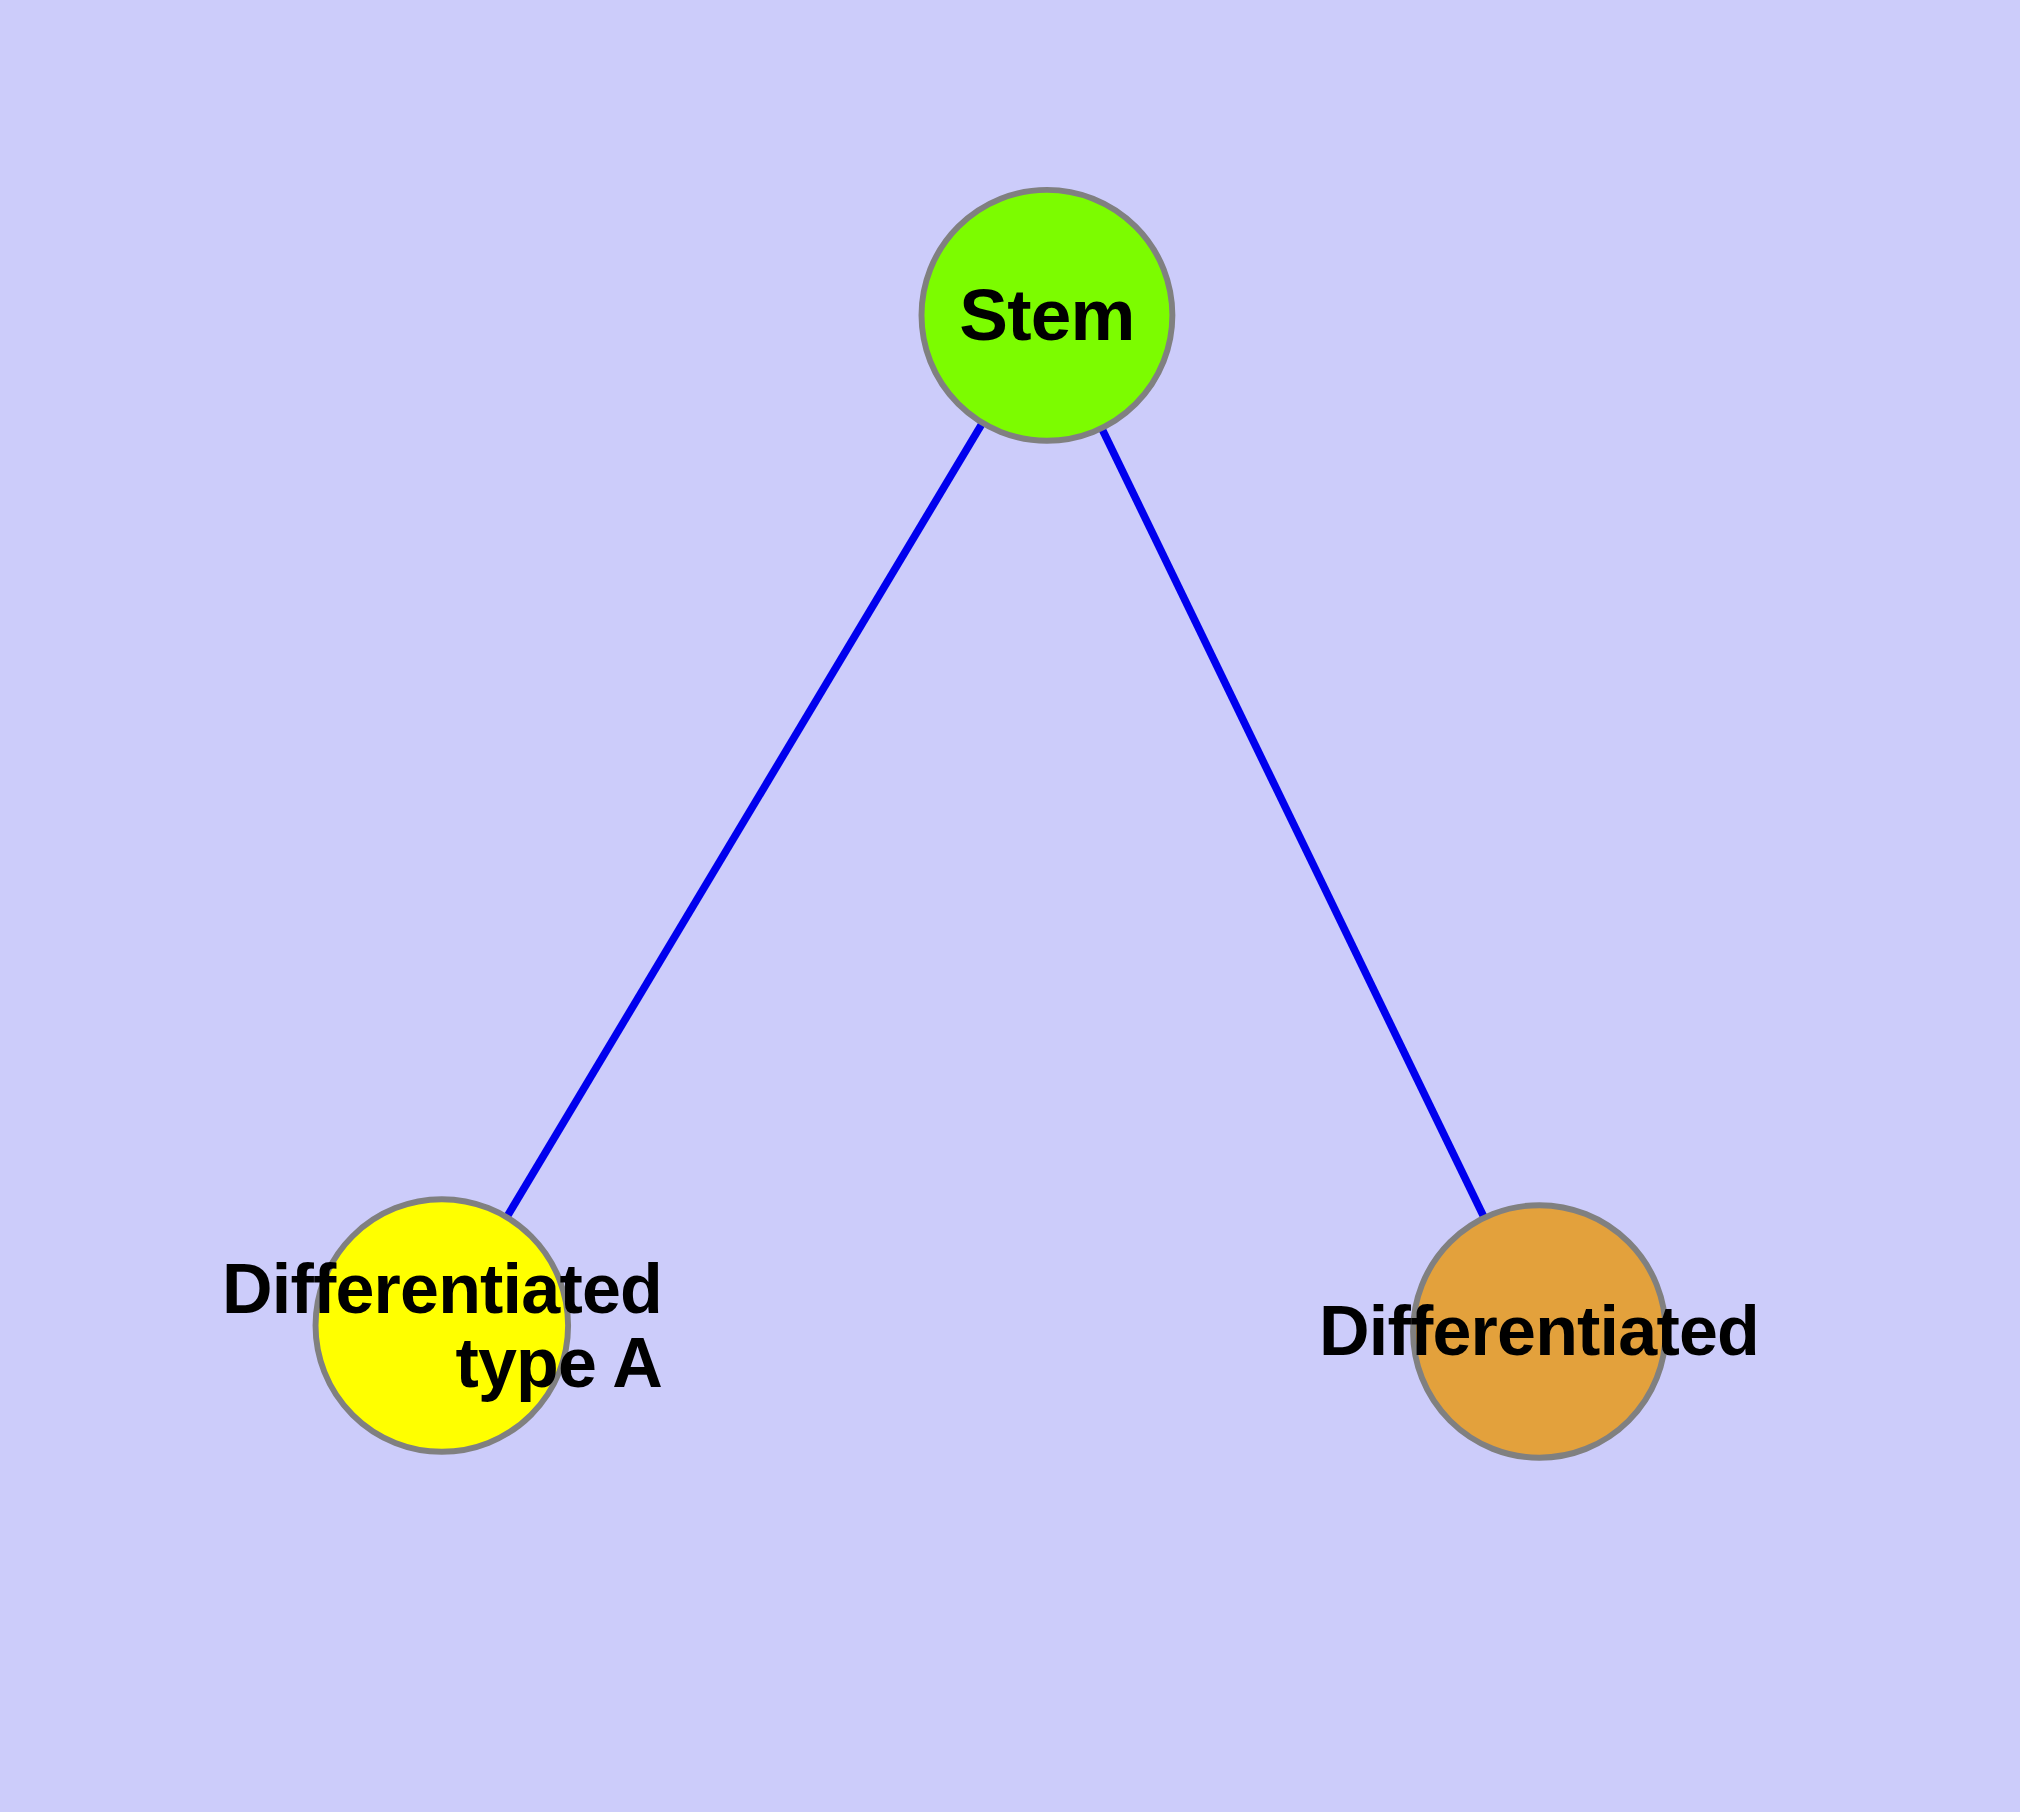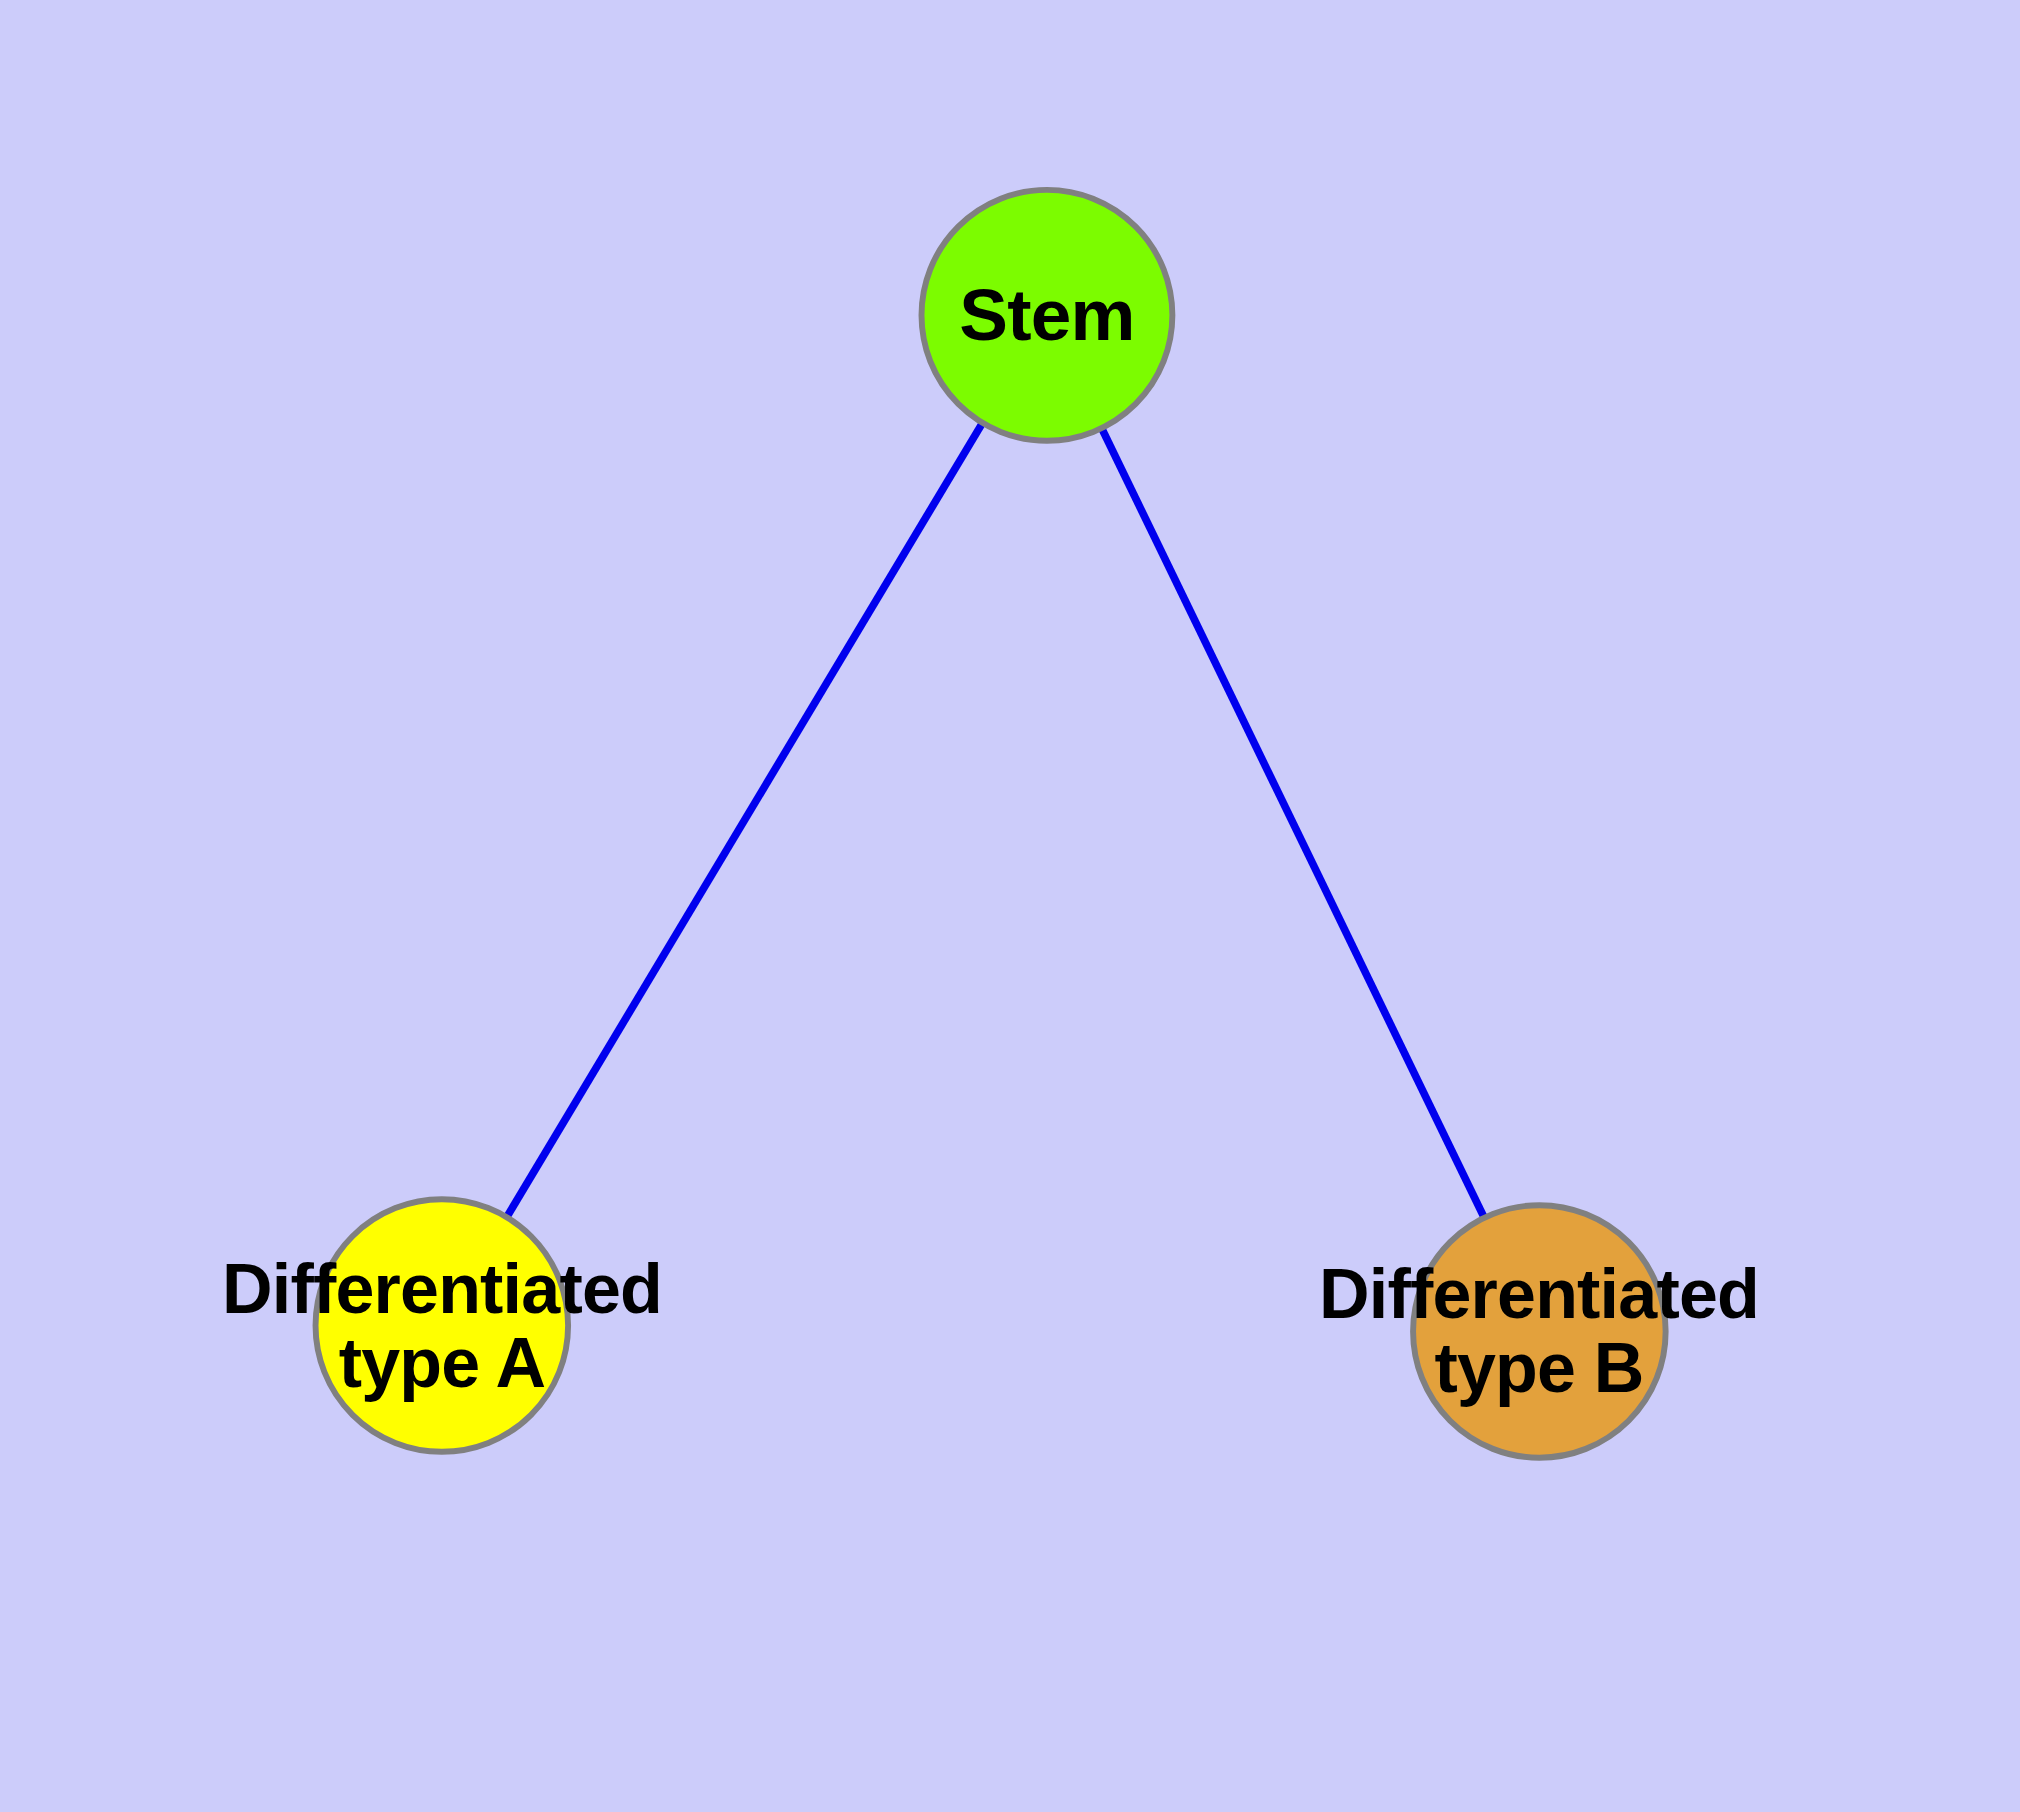--- a/index.html
+++ b/index.html
@@ -20,21 +20,21 @@
     position: absolute;
     top: 0;
     left: 0;
     width: 2021px;
     height: 1812px;
     display: block;
   }
   .node-label {
     position: absolute;
     transform: translate(-50%, -50%);
-    text-align: center;
+    text-align: right;
     color: #000000;
     font-weight: bold;
     font-family: "Liberation Sans", "DejaVu Sans", sans-serif;
     white-space: nowrap;
     line-height: 1.06;
     pointer-events: none;
     user-select: none;
   }
   .label-stem {
     font-size: 73px;
@@ -68,17 +68,16 @@
     <span class="label-line">Stem</span>
   </div>
 
   <div id="label-1" class="node-label label-leaf" style="left: 442px; top: 1326px;">
     <span class="label-line">Differentiated</span>
     <span class="label-line">type A</span>
   </div>
 
   <div id="label-2" class="node-label label-leaf" style="left: 1539px; top: 1331px;">
     <span class="label-line">Differentiated</span>
-    <span class="label-line">type B</span>
   </div>
 
 </div>
 
 
 </body></html>

